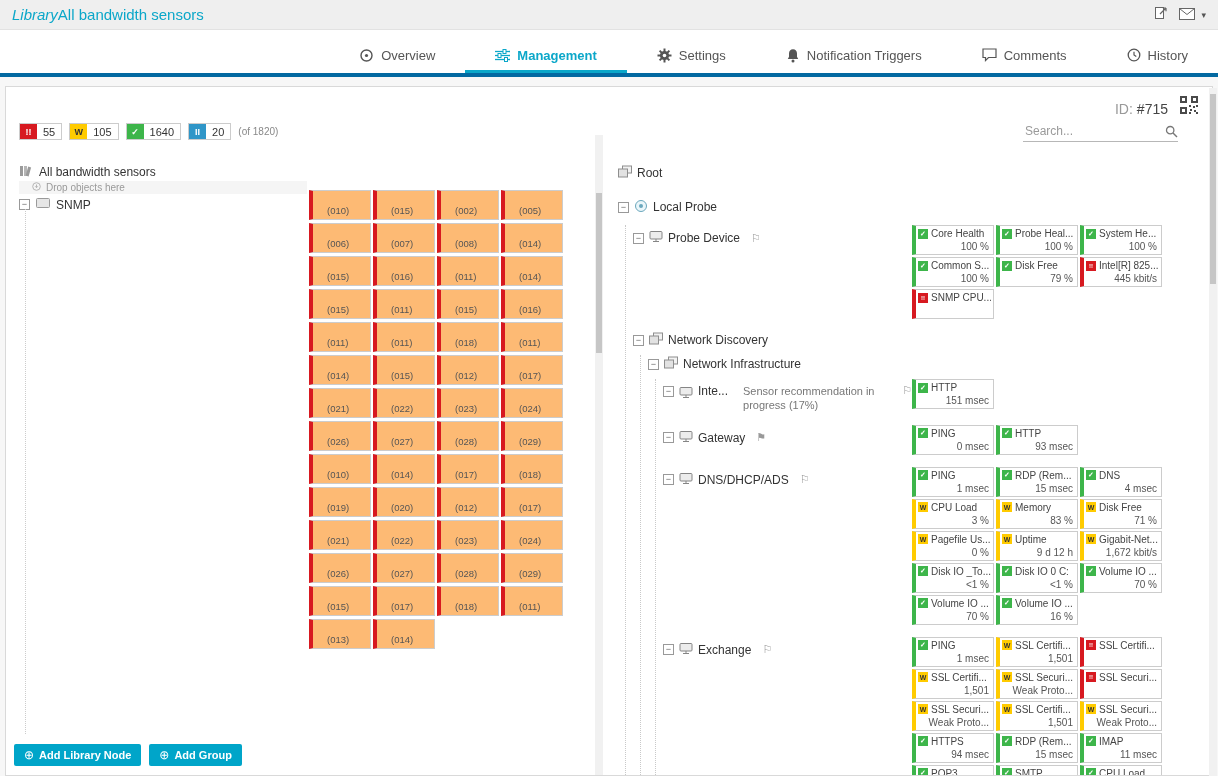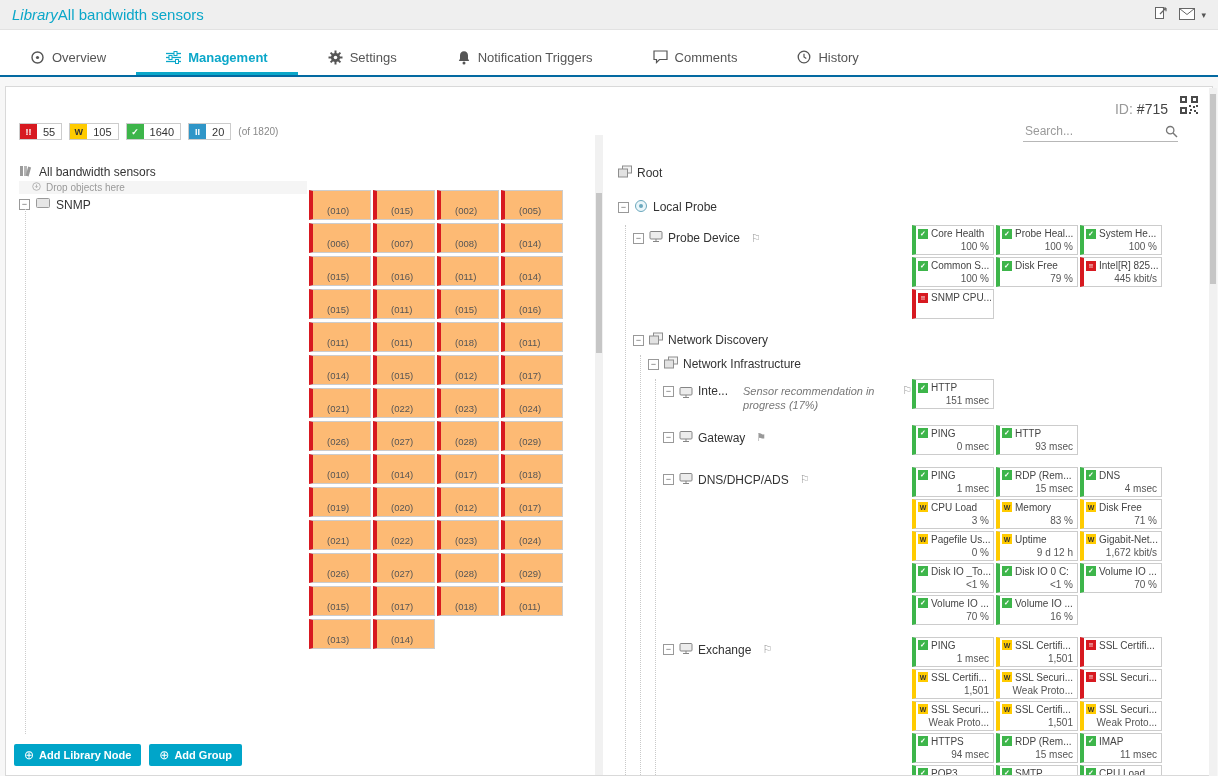--- a/index.html
+++ b/index.html
@@ -7,21 +7,21 @@
   .screen{position:relative;width:1218px;height:776px;background:#f7f7f7;overflow:hidden;color:#333;font-family:"Liberation Sans",sans-serif}
 
   
   .topbar{position:absolute;top:0;left:0;right:0;height:30px;background:#efefef;border-bottom:1px solid #e2e2e2;display:flex;align-items:center;padding:0 12px}
   .crumb{font-size:15px;color:#0ba7c9}
   .crumb.lib{font-style:italic;margin-right:0}
   .top-icons{margin-left:auto;display:flex;align-items:center;gap:10px}
   .caret{font-size:9px;color:#555;margin-left:-4px}
 
   
-  .tabstrip{position:absolute;top:30px;left:0;right:0;height:47px;background:#fff;border-bottom:2px solid #0369a1;display:flex;justify-content:flex-start;align-items:flex-end}
+  .tabstrip{position:absolute;top:30px;left:0;right:0;height:47px;background:#fff;border-bottom:4px solid #0369a1;display:flex;justify-content:flex-end;align-items:flex-end}
   .tab{display:flex;align-items:center;gap:7px;height:33px;padding:0 30px;font-size:13px;color:#555;border-bottom:3px solid transparent;cursor:pointer}
   .tab.active{color:#0ba7c9;font-weight:bold;border-bottom-color:#0ba7c9}
   .tab svg{display:block}
 
   
   .card{position:absolute;top:86px;left:5px;width:1208px;height:690px;background:#fff;border:1px solid #d9d9d9;overflow:hidden}
 
   .idrow{position:absolute;top:14px;right:44px;font-size:14px}
   .idrow .lbl{color:#999;margin-right:4px}
   .idrow .val{color:#444}
@@ -59,21 +59,21 @@
   .vdivider .thumb{position:absolute;left:1px;top:58px;width:6px;height:160px;background:#c6c6c6}
 
   
   .rpanel{position:absolute;left:612px;top:77px;width:578px}
   .trow{display:flex;align-items:center;gap:5px;font-size:12px;color:#333;height:18px}
   .trow.root{margin-bottom:16px}
   .trow.probe{margin-bottom:9px}
   .trow.ghdr{margin-bottom:6px}
   .kids{margin-left:7px;border-left:1px dotted #c9c9c9;padding-left:7px}
   .flag{color:#999;font-size:11px;margin-left:6px;flex:none}
-  .note{font-style:italic;color:#777;font-size:11px;line-height:1.3;width:155px;margin-left:10px}
+  .note{color:#777;font-size:11px;line-height:1.3;width:155px;margin-left:10px}
   .tname{white-space:nowrap}
 
   .dev{display:flex;align-items:flex-start;margin-bottom:12px}
   .dev .dlabel{flex:1;display:flex;align-items:center;gap:5px;font-size:12px;padding-top:5px;min-width:0}
   .dev.note-row .dlabel{align-items:flex-start}
   .dev.note-row .dlabel .expander,.dev.note-row .dlabel .ticon{margin-top:2px}
   .chips{width:256px;margin-right:28px;display:flex;flex-wrap:wrap;gap:2px;flex:none}
 
   .chip{width:82px;height:30px;background:#fff;border:1px solid #ccc;border-left:4px solid #999;padding:1px 2px;overflow:hidden;cursor:pointer}
   .chip.st-up{border-left-color:#3db54a}

